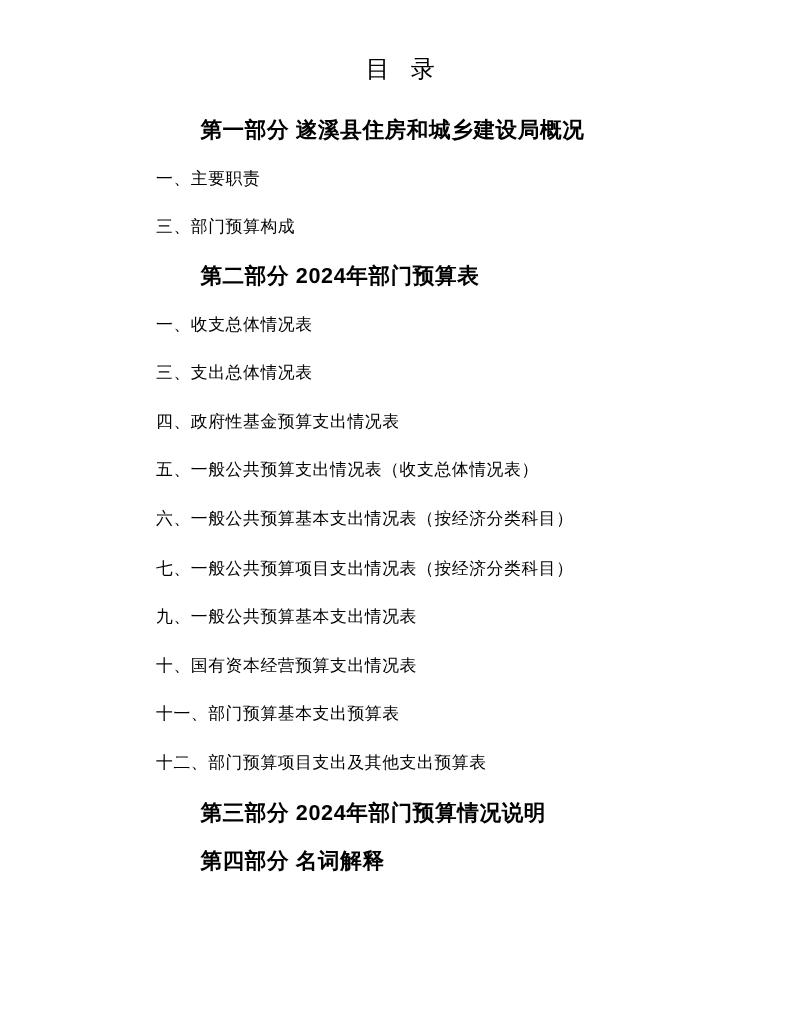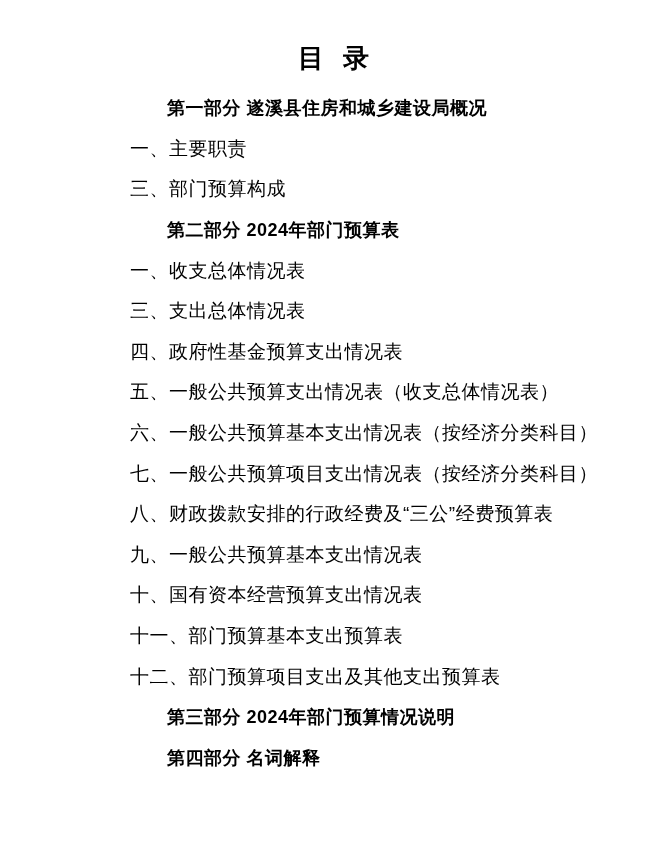--- a/index.html
+++ b/index.html
@@ -15,38 +15,38 @@
     overflow: hidden;
     font-family: "Liberation Sans", "DejaVu Sans", sans-serif;
     color: #000000;
   }
   .doc-title {
     position: absolute;
     top: 42px;
     left: 0;
     width: 668px;
     text-align: center;
-    font-size: 26px;
+    font-size: 20px;
     line-height: 32px;
-    font-weight: bold;
+    font-weight: normal;
     word-spacing: 10px;
     letter-spacing: 1px;
     white-space: pre;
   }
   .toc {
     position: absolute;
     top: 88px;
     left: 130px;
     right: 0;
   }
   .toc-row {
     height: 40.6px;
     display: flex;
     align-items: center;
-    font-size: 19px;
+    font-size: 14px;
     white-space: nowrap;
     letter-spacing: 0.5px;
   }
   .toc-row.heading {
     font-weight: bold;
     font-size: 18px;
     margin-left: 37px;
   }
 </style>
 </head>
@@ -60,21 +60,20 @@
     <div class="toc-row heading">第一部分 遂溪县住房和城乡建设局概况</div>
     <div class="toc-row">一、主要职责</div>
     <div class="toc-row">三、部门预算构成</div>
     <div class="toc-row heading">第二部分 2024年部门预算表</div>
     <div class="toc-row">一、收支总体情况表</div>
     <div class="toc-row">三、支出总体情况表</div>
     <div class="toc-row">四、政府性基金预算支出情况表</div>
     <div class="toc-row">五、一般公共预算支出情况表（收支总体情况表）</div>
     <div class="toc-row">六、一般公共预算基本支出情况表（按经济分类科目）</div>
     <div class="toc-row">七、一般公共预算项目支出情况表（按经济分类科目）</div>
-    <div class="toc-row">八、财政拨款安排的行政经费及“三公”经费预算表</div>
     <div class="toc-row">九、一般公共预算基本支出情况表</div>
     <div class="toc-row">十、国有资本经营预算支出情况表</div>
     <div class="toc-row">十一、部门预算基本支出预算表</div>
     <div class="toc-row">十二、部门预算项目支出及其他支出预算表</div>
     <div class="toc-row heading">第三部分 2024年部门预算情况说明</div>
     <div class="toc-row heading">第四部分 名词解释</div>
   </div>
 
 </div>
 

